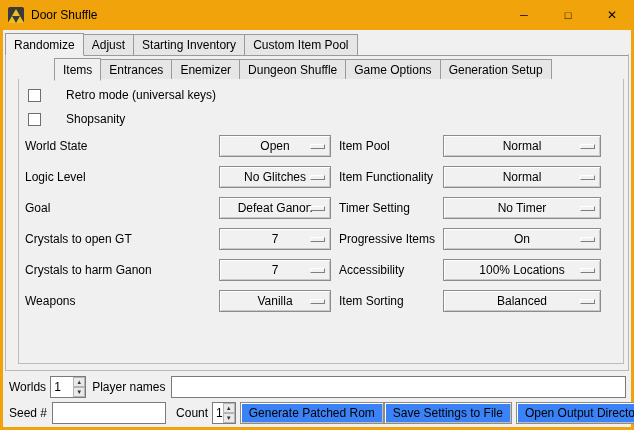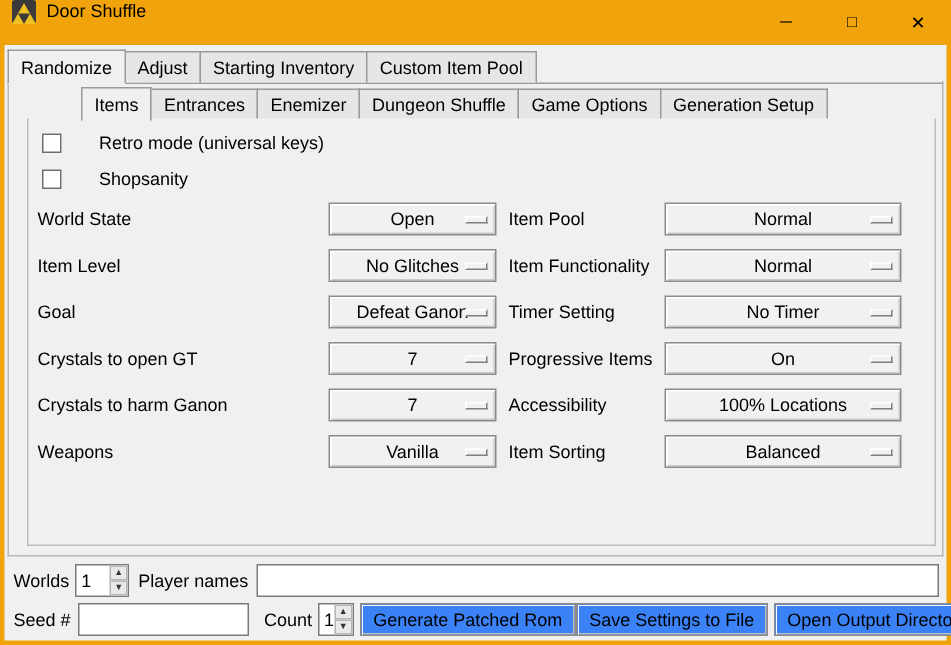--- a/index.html
+++ b/index.html
@@ -1,21 +1,21 @@
 <!DOCTYPE html>
 <html style="--accent: #f0a30a;"><head>
 <meta charset="utf-8">
 <style>
   :root { --accent:#f0a30a; }
   * { box-sizing:border-box; }
   body { margin:0; background:#ffffff; font-family:"Liberation Sans", sans-serif; }
   .window { position:relative; width:634px; height:430px; background:var(--accent); overflow:hidden; }
 
   
-  .titlebar { height:30px; display:flex; align-items:flex-start; padding-left:8px; gap:7px; color:#000; }
+  .titlebar { height:30px; display:flex; align-items:center; padding-left:8px; gap:7px; color:#000; }
   .title-text { font-size:12px; }
   .win-controls { margin-left:auto; display:flex; height:30px; }
   .win-btn { width:44px; height:30px; display:flex; align-items:center; justify-content:center; font-size:11px; color:#000; cursor:default; }
   .win-btn.close { font-size:12px; }
 
   
   .client { position:absolute; left:3px; right:3px; top:30px; bottom:3px; background:#f0f0f0; }
 
   
   .tabrow { display:flex; align-items:flex-end; border-bottom:1px solid #9a9a9a;text-align:center; }
@@ -119,21 +119,21 @@
           <div class="dd">
             <span class="dd-text">Open</span>
             <span class="dd-ind"></span>
           </div>
           <div class="lbl">Item Pool</div>
           <div class="dd">
             <span class="dd-text">Normal</span>
             <span class="dd-ind"></span>
           </div>
 
-          <div class="lbl">Item Level</div>
+          <div class="lbl">Logic Level</div>
           <div class="dd">
             <span class="dd-text">No Glitches</span>
             <span class="dd-ind"></span>
           </div>
           <div class="lbl">Item Functionality</div>
           <div class="dd">
             <span class="dd-text">Normal</span>
             <span class="dd-ind"></span>
           </div>
 

